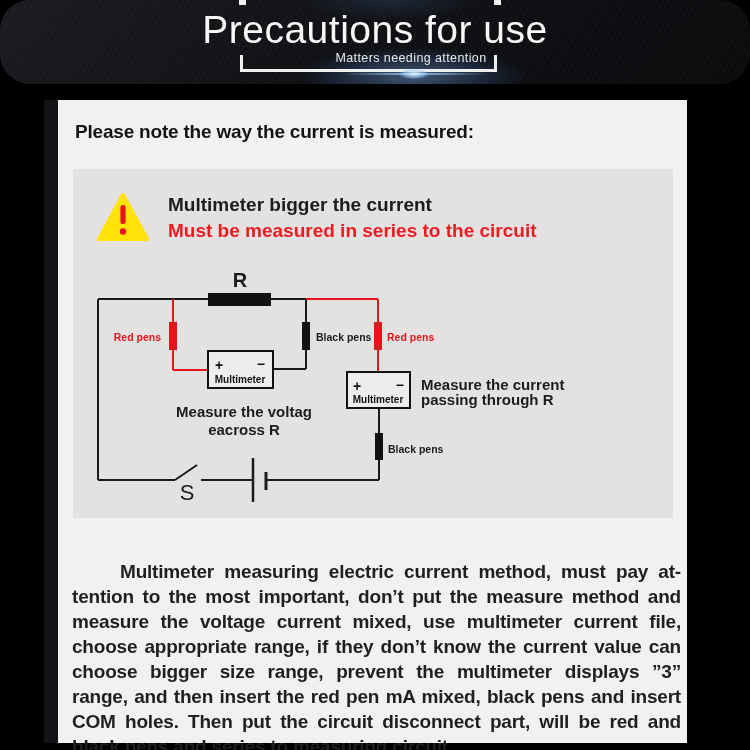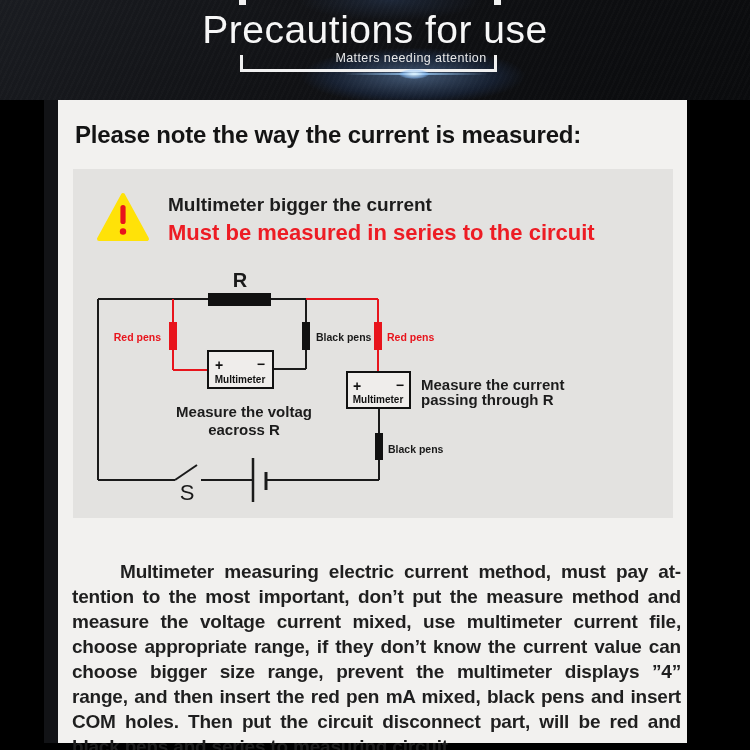--- a/index.html
+++ b/index.html
@@ -1,49 +1,49 @@
 <!DOCTYPE html>
 <html><head>
 <meta charset="utf-8">
 <style>
   html,body{margin:0;padding:0;background:#000;}
   .stage{position:relative;width:750px;height:750px;background:#000;overflow:hidden;
          font-family:"Liberation Sans","DejaVu Sans",sans-serif;}
 
   
-  .header{position:absolute;left:0;top:0;width:750px;height:100px;
+  .header{position:absolute;left:0;top:0;width:750px;height:84px;
     background:
       radial-gradient(ellipse 150px 38px at 413px 76px, rgba(140,190,255,.40), rgba(70,130,230,.14) 55%, transparent 75%),
       radial-gradient(ellipse 130px 30px at 390px 0px, rgba(90,140,220,.18), transparent 70%),
       repeating-linear-gradient(115deg, rgba(255,255,255,.015) 0 2px, transparent 2px 5px),
-      linear-gradient(135deg,#1a1c21 0%,#101114 45%,#0a0b0d 100%);}
+      linear-gradient(135deg,#1a1c21 0%,#101114 45%,#0a0b0d 100%); border-radius: 30px;}
   .header-title{position:absolute;left:0;top:8px;width:750px;text-align:center;
     color:#f7f7f7;font-size:39px;font-weight:400;letter-spacing:.5px;}
   .header-sub{position:absolute;left:0;top:51px;width:750px;text-align:center;
     color:#e9e9e9;font-size:12.5px;font-weight:400;letter-spacing:.4px;padding-left:36px;}
   .bracket-bottom{position:absolute;left:240px;top:55px;width:251px;height:14px;
     border-left:3px solid #f0f0f0;border-right:3px solid #f0f0f0;border-bottom:3px solid #f0f0f0;}
   .stub{position:absolute;top:0;width:7px;height:5px;background:#f0f0f0;}
   .stub.l{left:239px}.stub.r{left:494px}
   .flare-core{position:absolute;left:399px;top:69px;width:30px;height:10px;border-radius:50%;
     background:radial-gradient(ellipse at center, rgba(225,245,255,.95), rgba(140,195,255,.5) 55%, transparent 75%);}
   .flare-streak{position:absolute;left:343px;top:73px;width:145px;height:2px;
     background:linear-gradient(90deg, transparent, rgba(160,210,255,.75) 45%, rgba(200,235,255,.9) 50%, rgba(160,210,255,.75) 55%, transparent);}
 
   
   .edge-strip{position:absolute;left:44px;top:100px;width:14px;height:643px;background:#121316;}
   .card{position:absolute;left:58px;top:100px;width:629px;height:643px;background:#f2f1ef;}
-  .page-title{position:absolute;left:17px;top:21px;font-size:24px;font-weight:700;
+  .page-title{position:absolute;left:17px;top:21px;font-size:19px;font-weight:700;
     color:#141414;letter-spacing:-.2px;}
 
   
   .panel{position:absolute;left:15px;top:69px;width:600px;height:349px;background:#e3e2e0;}
   .warn-tri{position:absolute;left:23px;top:23px;}
   .warn-line1{position:absolute;left:95px;top:25px;font-size:19px;font-weight:700;color:#1c1c1c;}
-  .warn-line2{position:absolute;left:95px;top:51px;font-size:22px;font-weight:700;color:#ed1c24;text-align:right;}
+  .warn-line2{position:absolute;left:95px;top:51px;font-size:19px;font-weight:700;color:#ed1c24;text-align:right;}
   .circuit{position:absolute;left:0;top:0;}
 
   
   .para{position:absolute;left:14px;top:441px;width:609px;color:#1f1f1f;
     font-size:19px;font-weight:700;line-height:25px;letter-spacing:-.2px;}
   .pline{white-space:nowrap;}
   .pline.just{text-align:justify;text-align-last:justify;white-space:normal;}
   .pline.indent{padding-left:48px;margin-top:18px;}
 </style>
 </head>
@@ -135,19 +135,19 @@
           <path d="M193,303 V321" stroke-width="3"></path>
         </g>
       </svg>
     </div>
 
     <div class="para">
       <div class="pline just indent">Multimeter measuring electric current method, must pay at-</div>
       <div class="pline just">tention to the most important, don’t put the measure method and</div>
       <div class="pline just">measure the voltage current mixed, use multimeter current file,</div>
       <div class="pline just">choose appropriate range, if they don’t know the current value can</div>
-      <div class="pline just">choose bigger size range, prevent the multimeter displays ”4”</div>
+      <div class="pline just">choose bigger size range, prevent the multimeter displays ”3”</div>
       <div class="pline just">range, and then insert the red pen mA mixed, black pens and insert</div>
       <div class="pline just">COM holes. Then put the circuit disconnect part, will be red and</div>
       <div class="pline">black pens and series to measuring circuit.</div>
     </div>
   </div>
 </div>
 
 </body></html>

